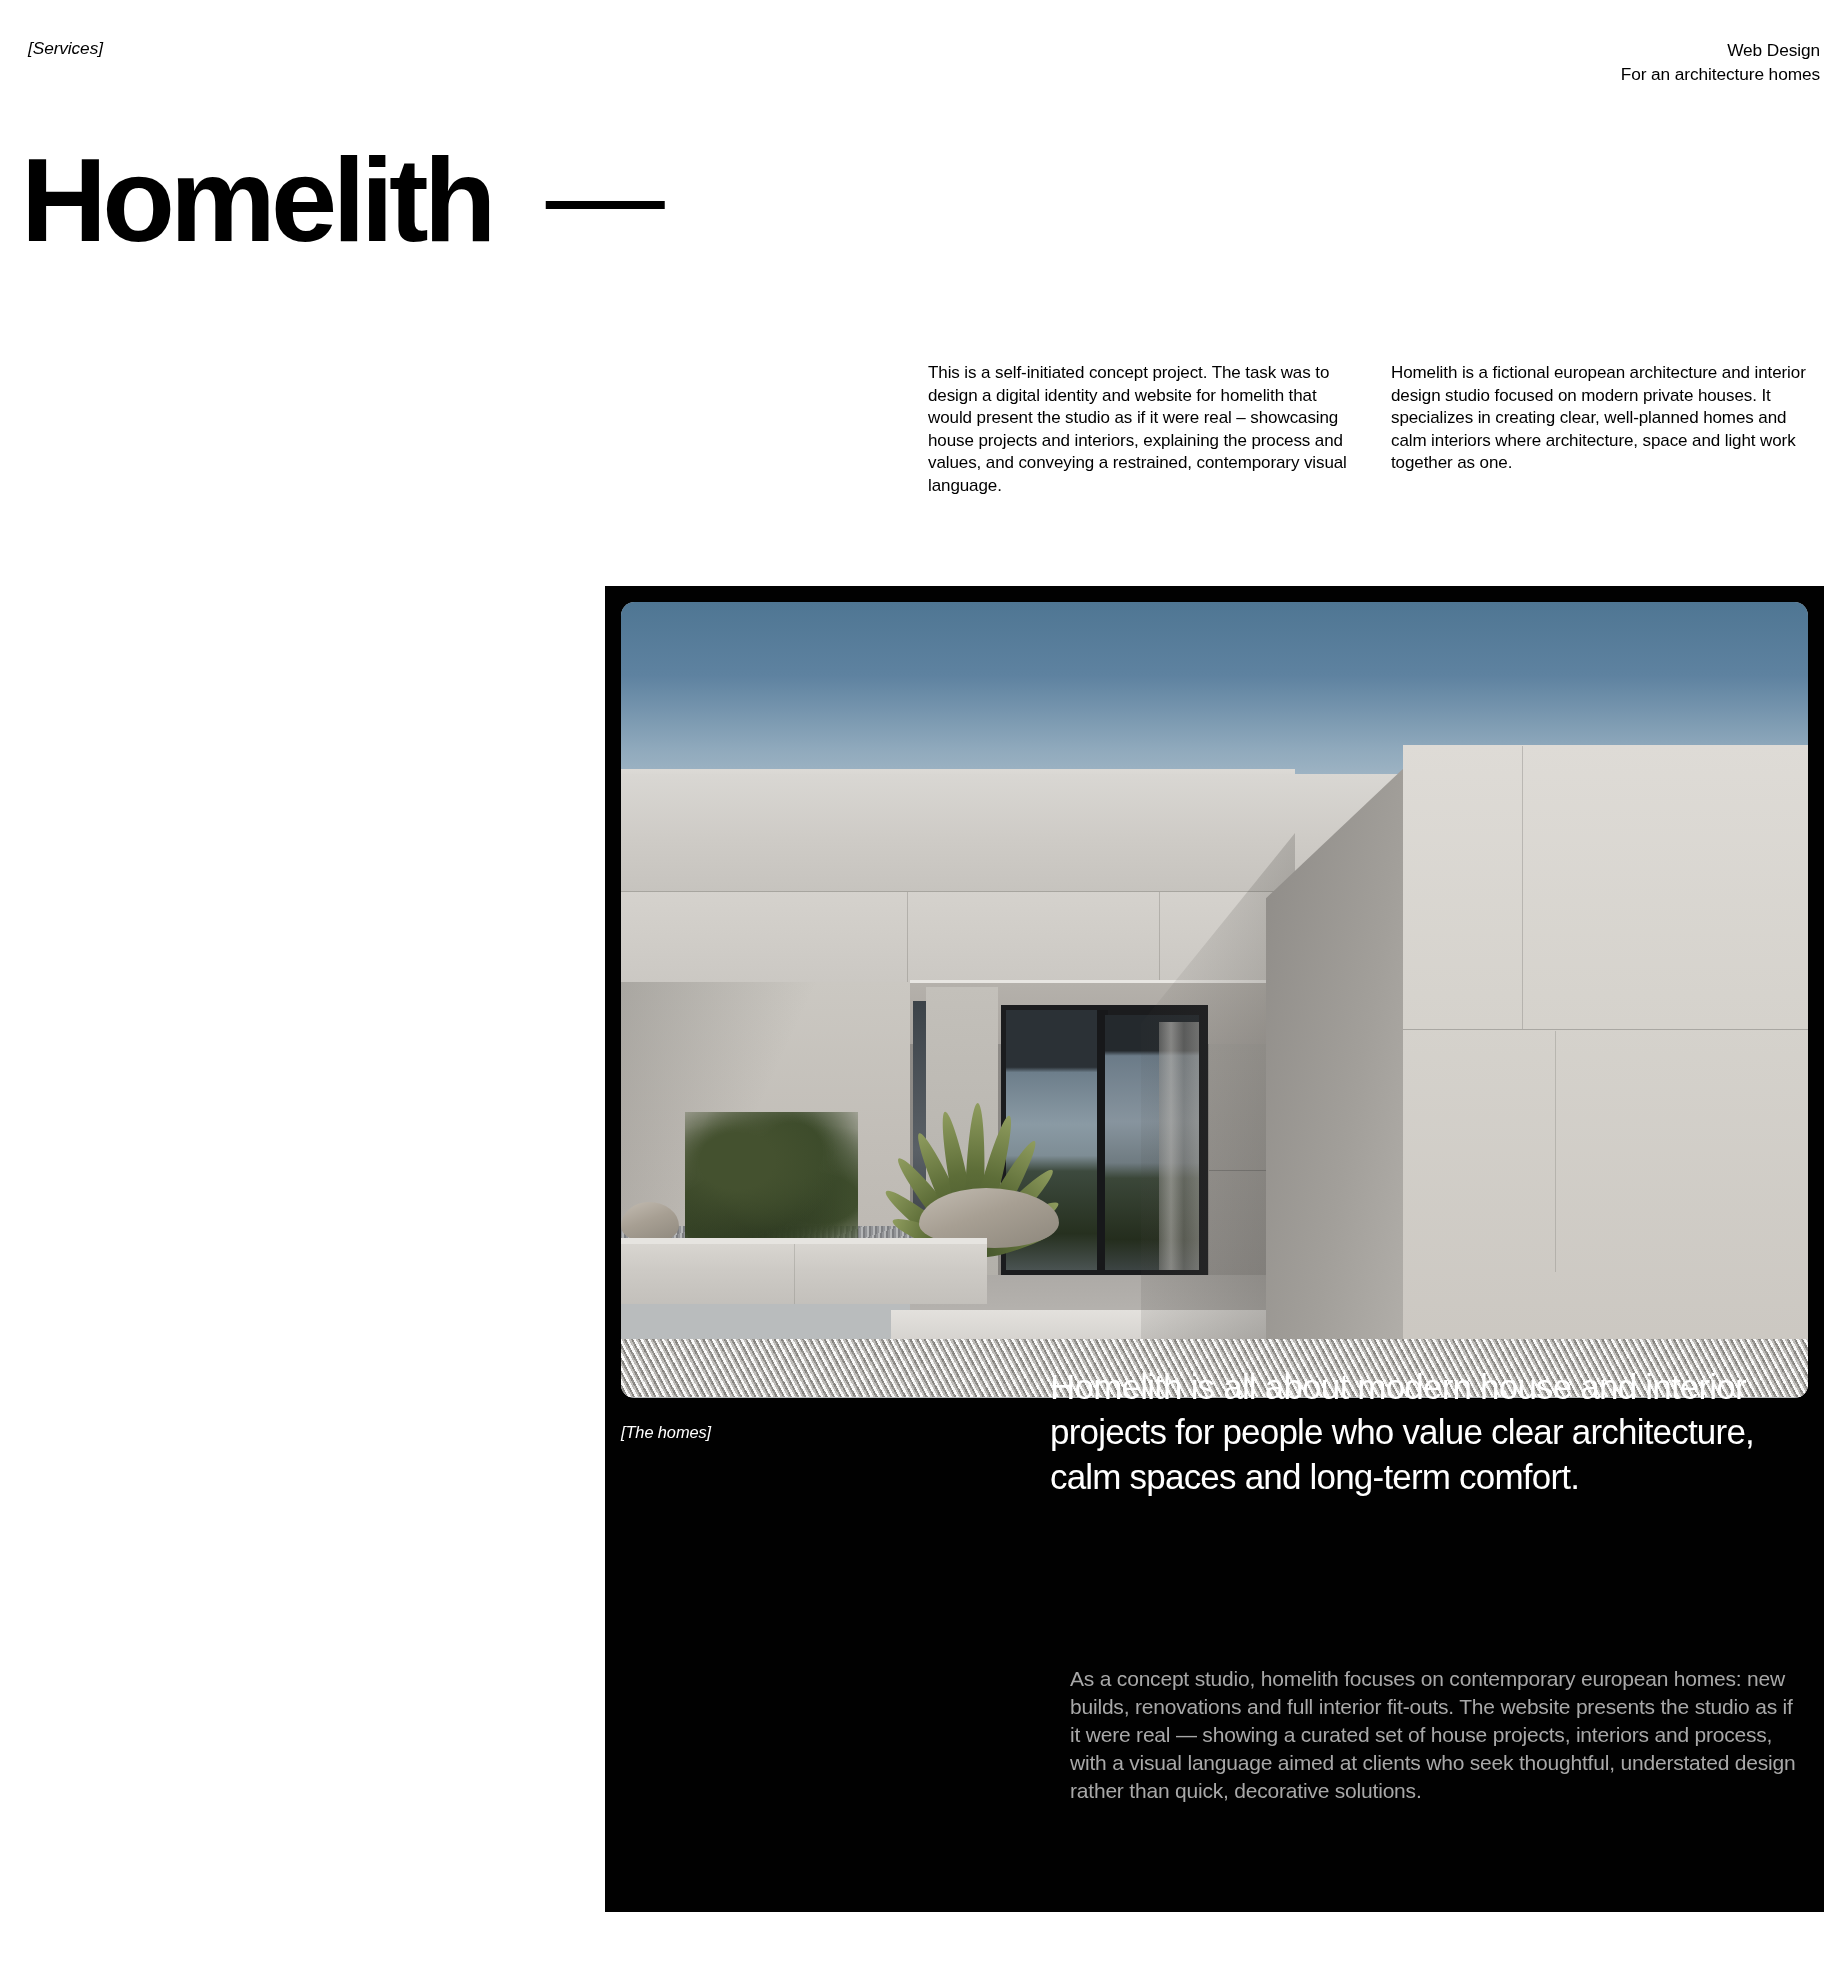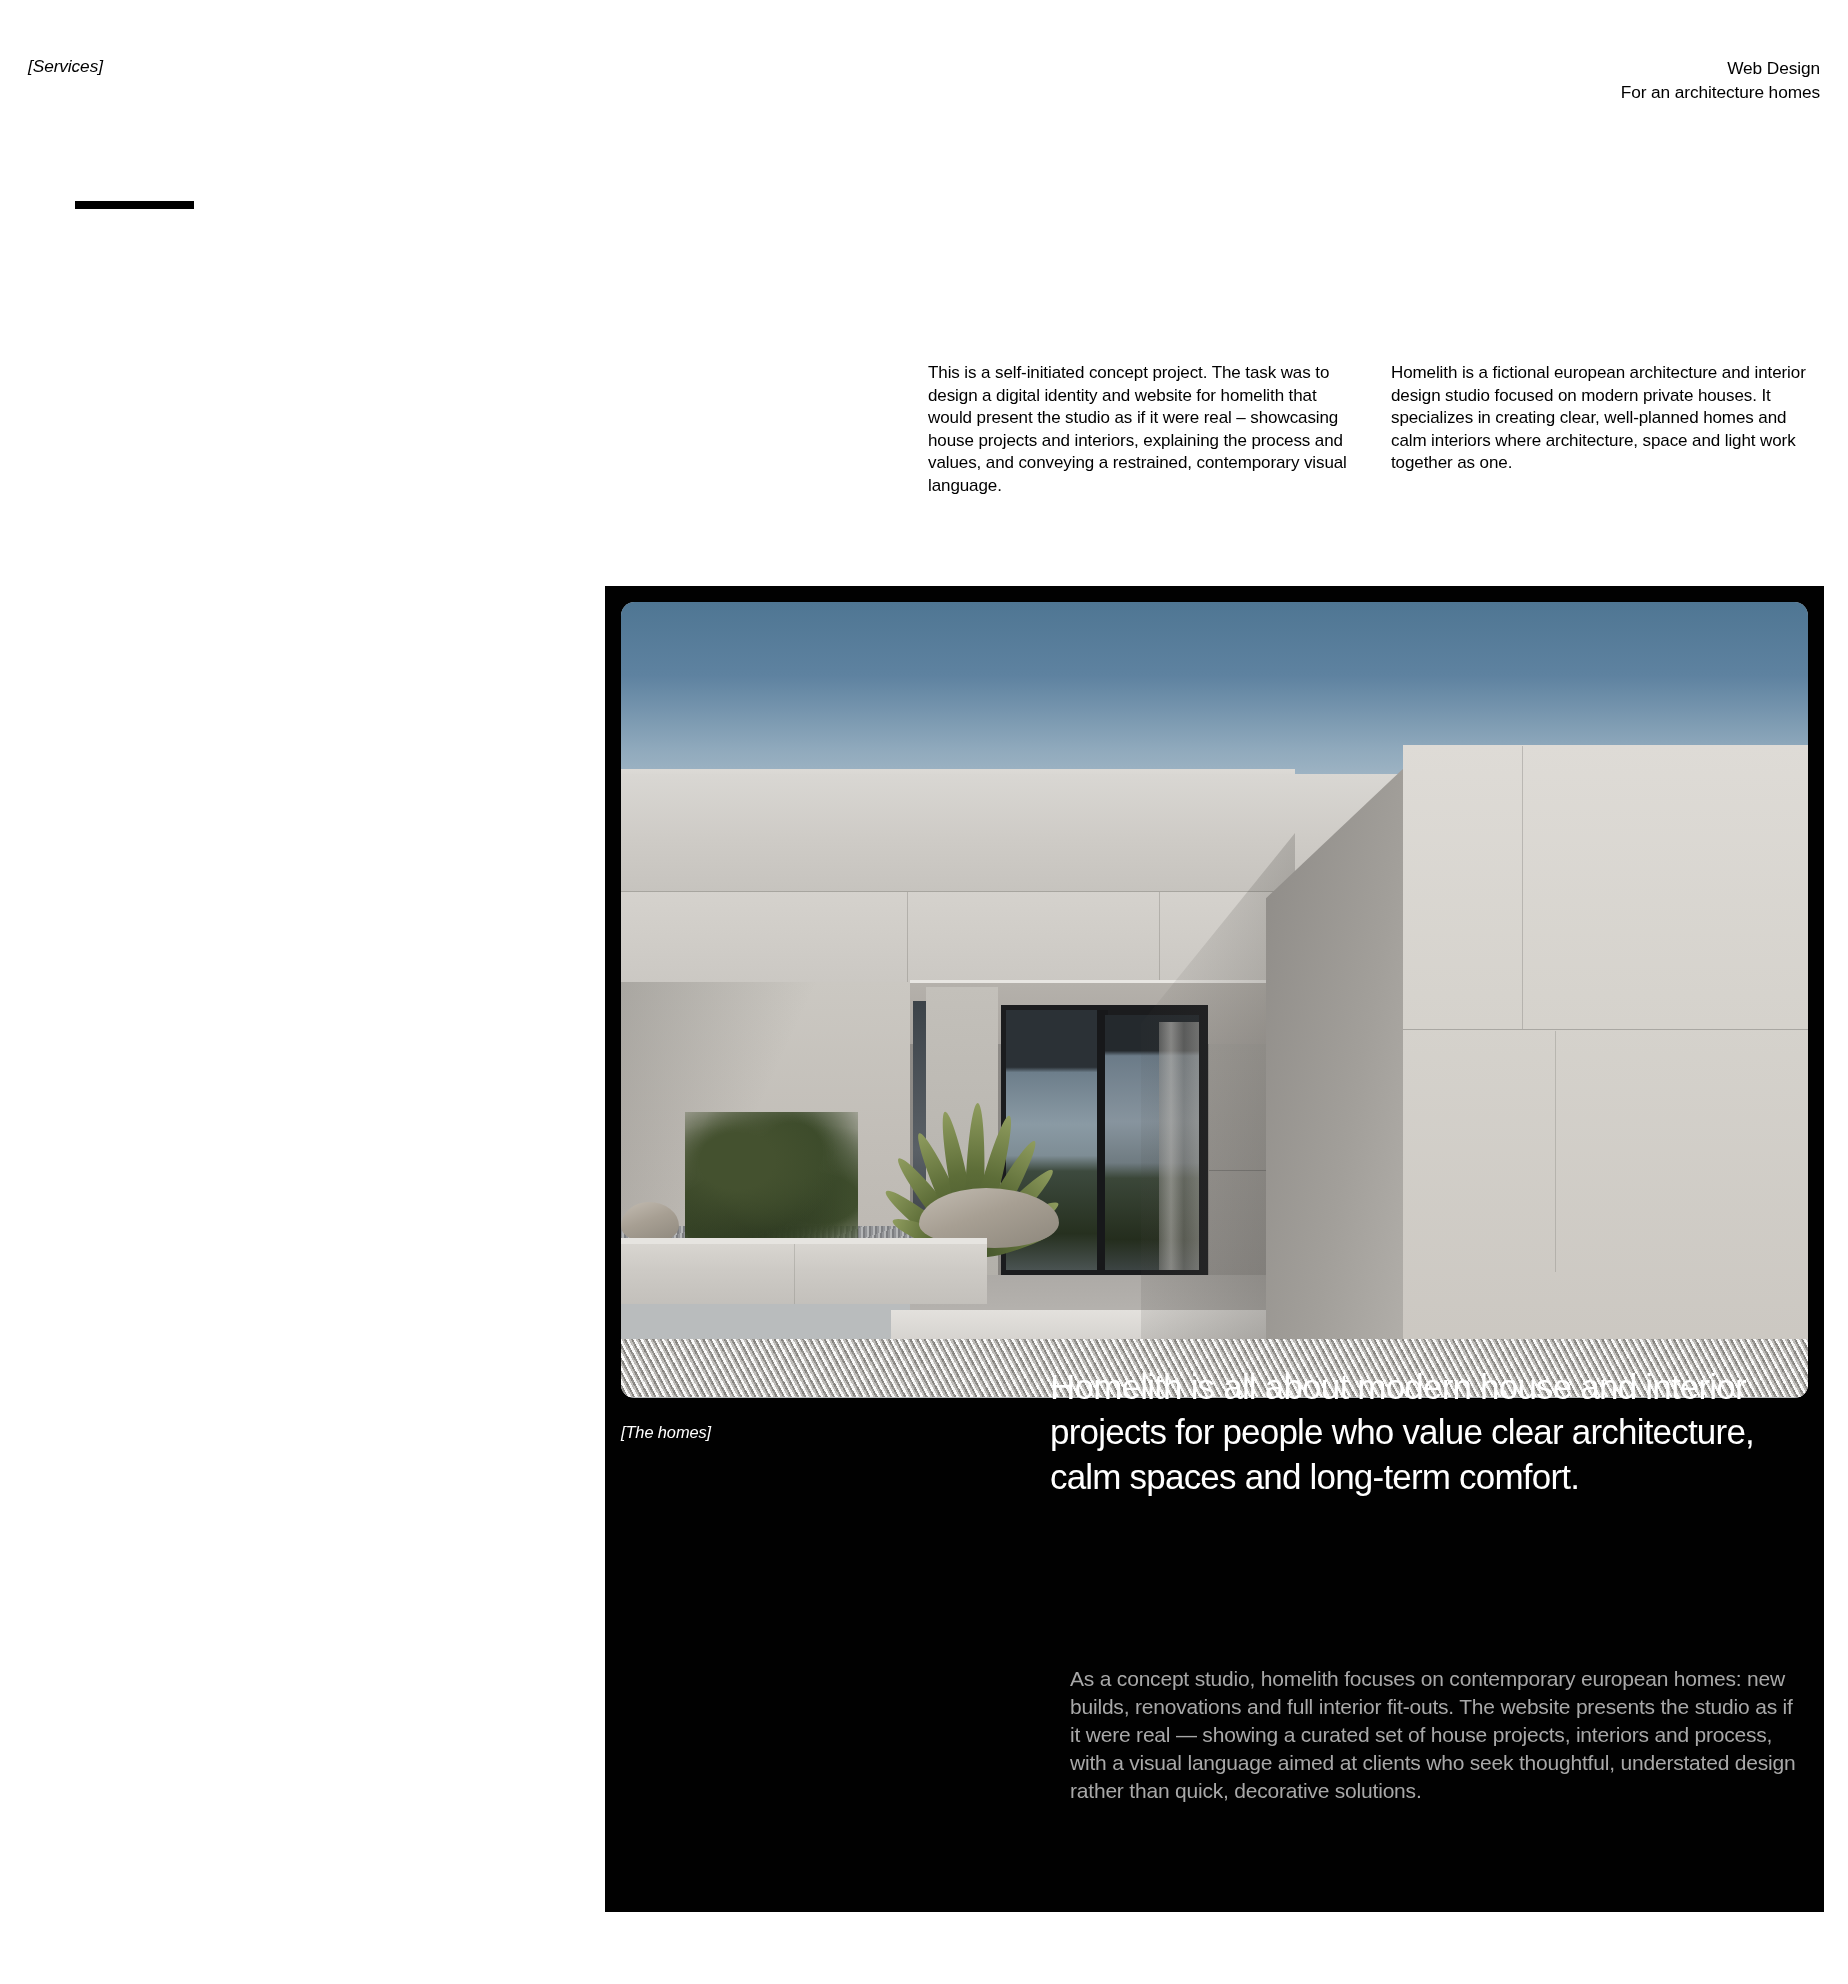--- a/index.html
+++ b/index.html
@@ -13,21 +13,21 @@
     position: relative;
     overflow: hidden;
     font-family: "Liberation Sans", sans-serif;
     color: #000000;
     -webkit-font-smoothing: antialiased;
   }
 
   
   .meta-row {
     position: absolute;
-    top: 56px;
+    top: 38px;
     left: 0;
     width: 1848px;
     height: 63px;
   }
   .meta-left {
     position: absolute;
     left: 28px;
     top: 0;
     font-style: italic;
     font-size: 17.3px;
@@ -316,20 +316,21 @@
 
 <div class="meta-row">
   <div class="meta-left">[Services]</div>
   <div class="meta-right">
     <div>Web Design</div>
     <div>For an architecture homes</div>
   </div>
 </div>
 
 <div class="headline">
+  <span class="headline-word">Homelith</span>
   <span class="headline-dash">—</span>
 </div>
 
 <div class="intro">
   <p class="intro-col">This is a self-initiated concept project. The task was to design a digital identity and website for homelith that would present the studio as if it were real – showcasing house projects and interiors, explaining the process and values, and conveying a restrained, contemporary visual language.</p>
   <p class="intro-col">Homelith is a fictional european architecture and interior design studio focused on modern private houses. It specializes in creating clear, well-planned homes and calm interiors where architecture, space and light work together as one.</p>
 </div>
 
 <div class="panel">
 

